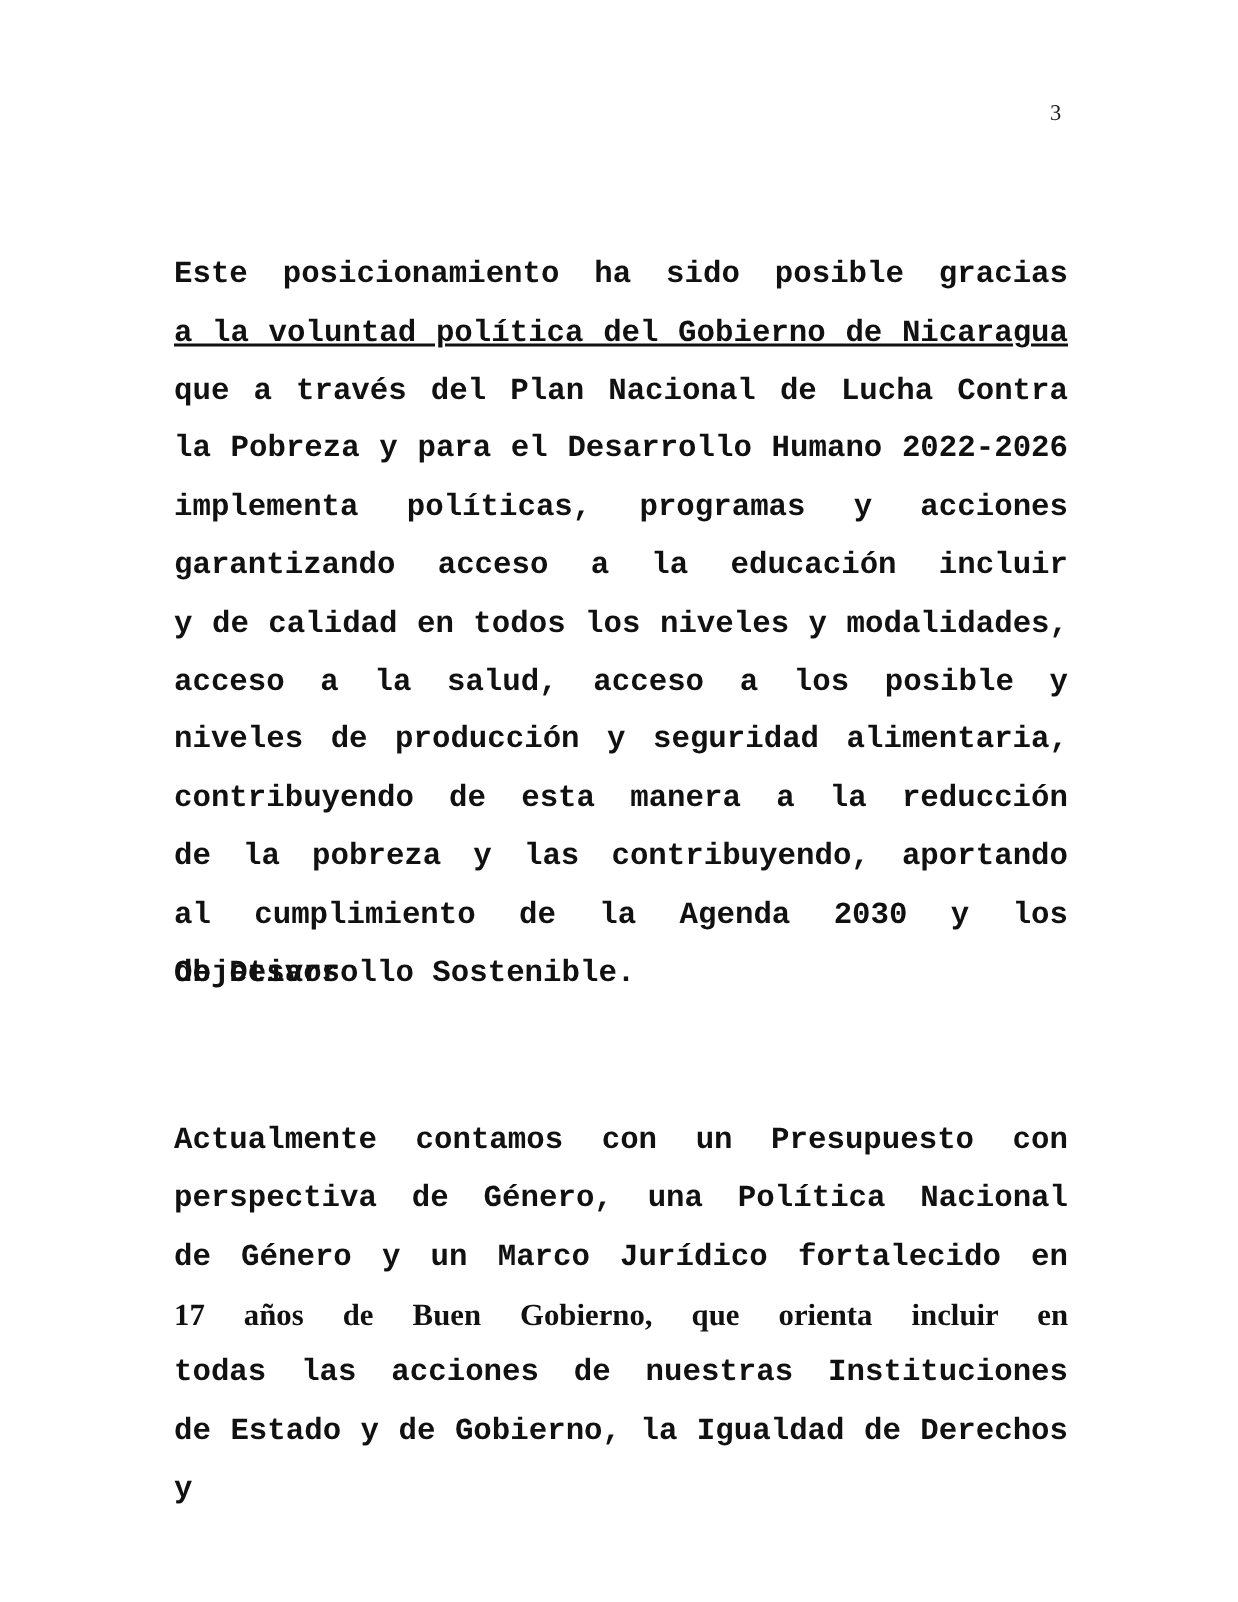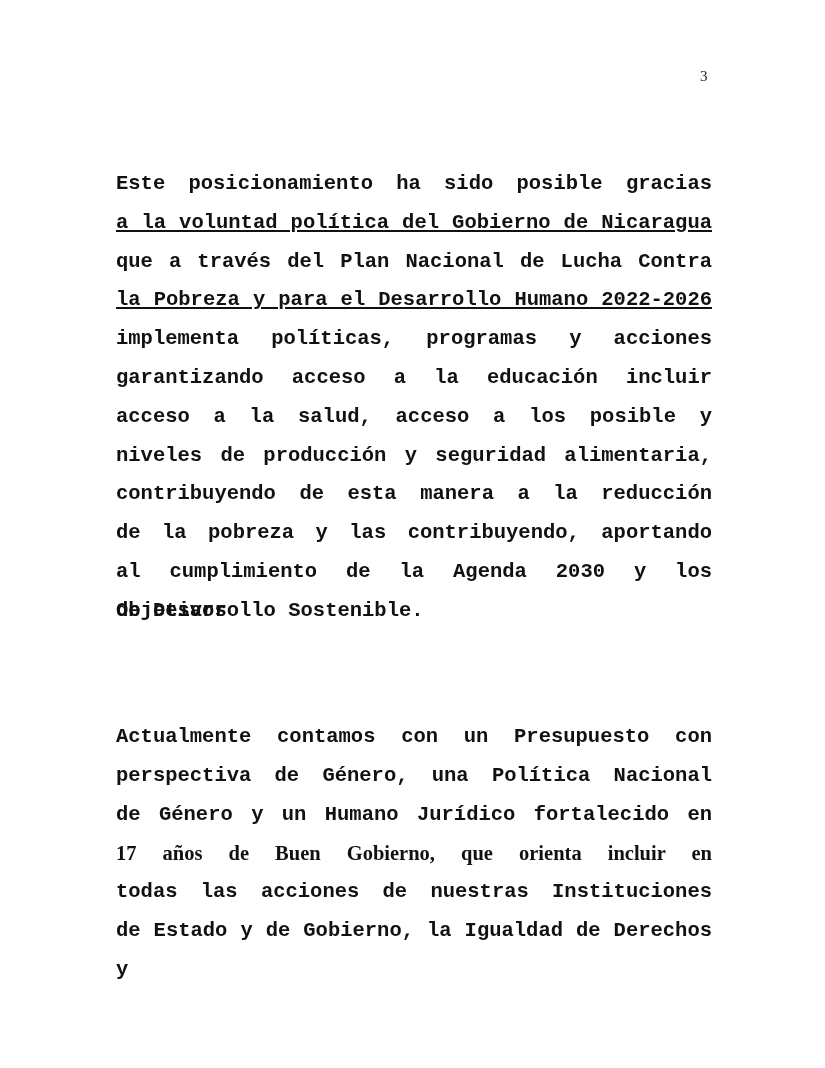--- a/index.html
+++ b/index.html
@@ -15,42 +15,43 @@
     font-size: 20.5px;
     color: #111;
     height: 38.8px;
     line-height: 38.8px;
     white-space: nowrap;
     text-align: justify;
     text-align-last: justify;
   }
   .line.last { text-align-last: left; }
   #p1 { top: 153px; margin-top: 12px; }
-  #p2 { top: 718px; }
+  #p2 { top: 742px; }
 </style>
 </head>
 <body>
 
 <div class="page-number">3</div>
 
 <div class="paragraph" id="p1">
   <div class="line" style="white-space: normal;">Este posicionamiento ha sido posible gracias</div>
   <div class="line" style="white-space: normal; text-decoration: underline;">a la voluntad política del Gobierno de Nicaragua</div>
   <div class="line" style="white-space: normal;">que a través del Plan Nacional de Lucha Contra</div>
-  <div class="line" style="white-space: normal; text-decoration: underline;">la Pobreza y para el Desarrollo Humano 2022-2026</div>
+  <div class="line" style="white-space: normal;">la Pobreza y para el Desarrollo Humano 2022-2026</div>
   <div class="line" style="white-space: normal;">implementa políticas, programas y acciones</div>
   <div class="line" style="white-space: normal;">garantizando acceso a la educación incluir</div>
+  <div class="line" style="white-space: normal;">y de calidad en todos los niveles y modalidades,</div>
   <div class="line" style="white-space: normal;">acceso a la salud, acceso a los posible y</div>
   <div class="line" style="white-space: normal;">niveles de producción y seguridad alimentaria,</div>
   <div class="line" style="white-space: normal;">contribuyendo de esta manera a la reducción</div>
   <div class="line" style="white-space: normal;">de la pobreza y las contribuyendo, aportando</div>
   <div class="line" style="white-space: normal;">al cumplimiento de la Agenda 2030 y los Objetivos</div>
   <div class="line last" style="white-space: normal;">de Desarrollo Sostenible.</div>
 </div>
 
 <div class="paragraph" id="p2">
   <div class="line" style="white-space: normal;">Actualmente contamos con un Presupuesto con</div>
   <div class="line" style="white-space: normal;">perspectiva de Género, una Política Nacional</div>
-  <div class="line" style="white-space: normal;">de Género y un Humano Jurídico fortalecido en</div>
+  <div class="line" style="white-space: normal;">de Género y un Marco Jurídico fortalecido en</div>
   <div class="line" style="white-space: normal; font-family: Liberation Serif, serif;">17 años de Buen Gobierno, que orienta incluir en</div>
   <div class="line" style="white-space: normal;">todas las acciones de nuestras Instituciones</div>
   <div class="line" style="white-space: normal;">de Estado y de Gobierno, la Igualdad de Derechos y</div>
 </div>
 
 </body></html>

